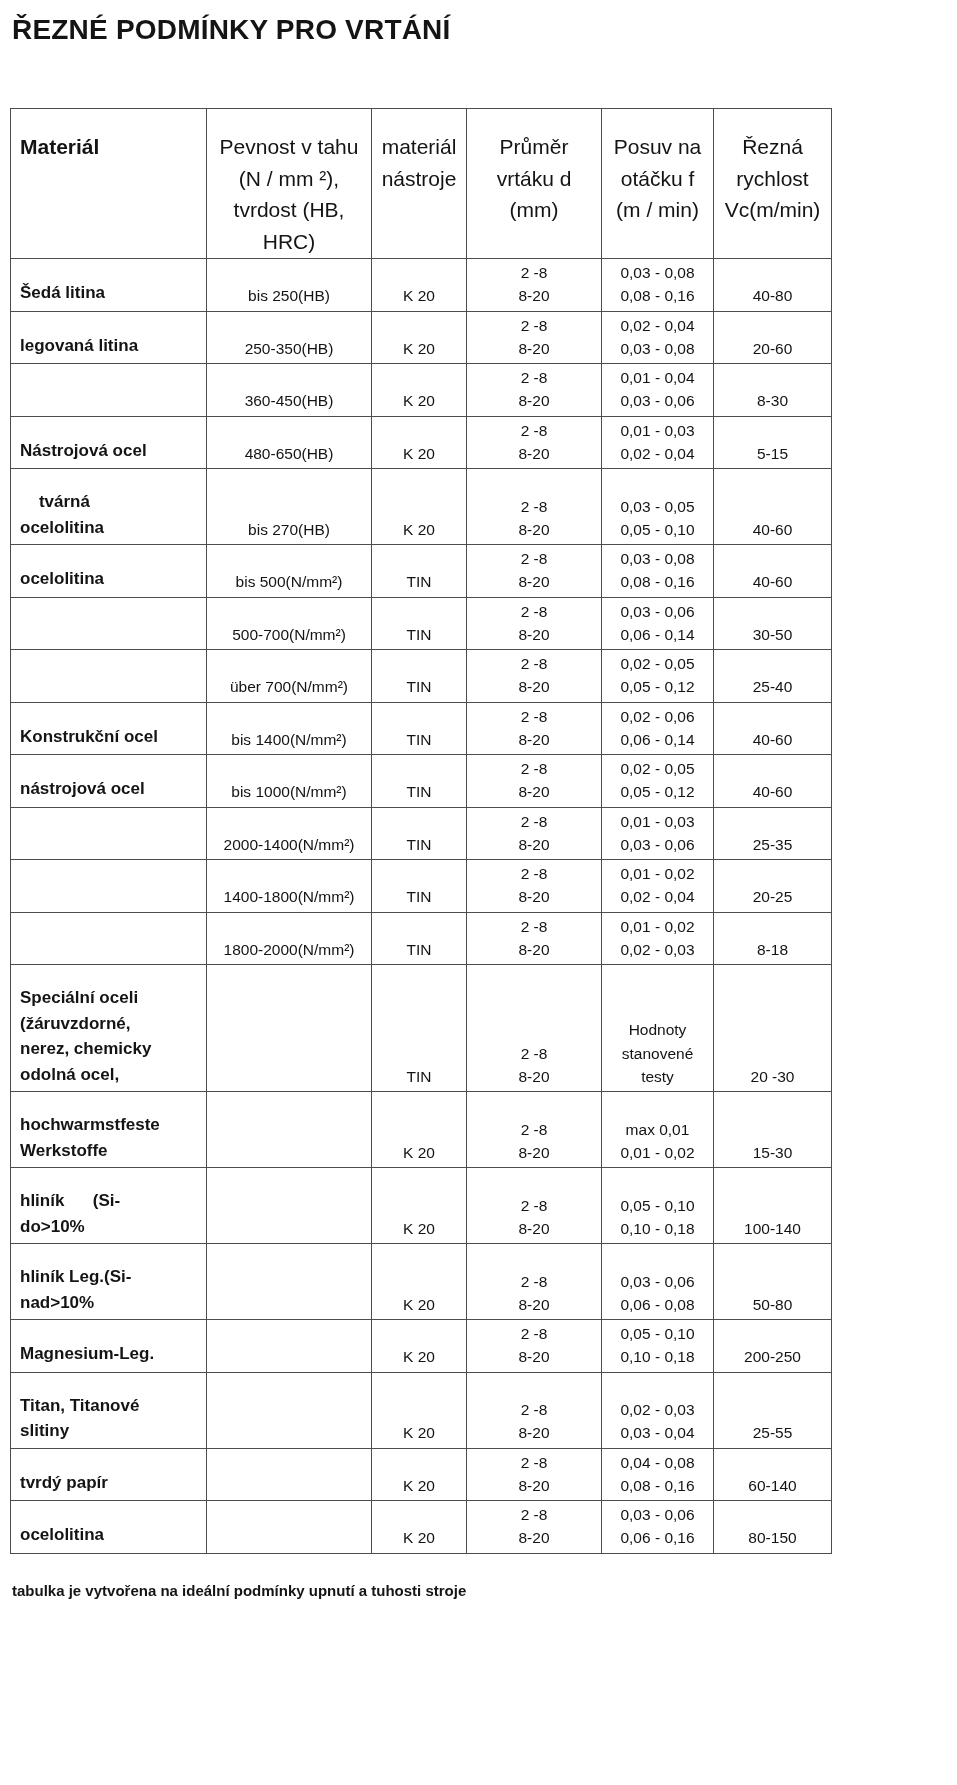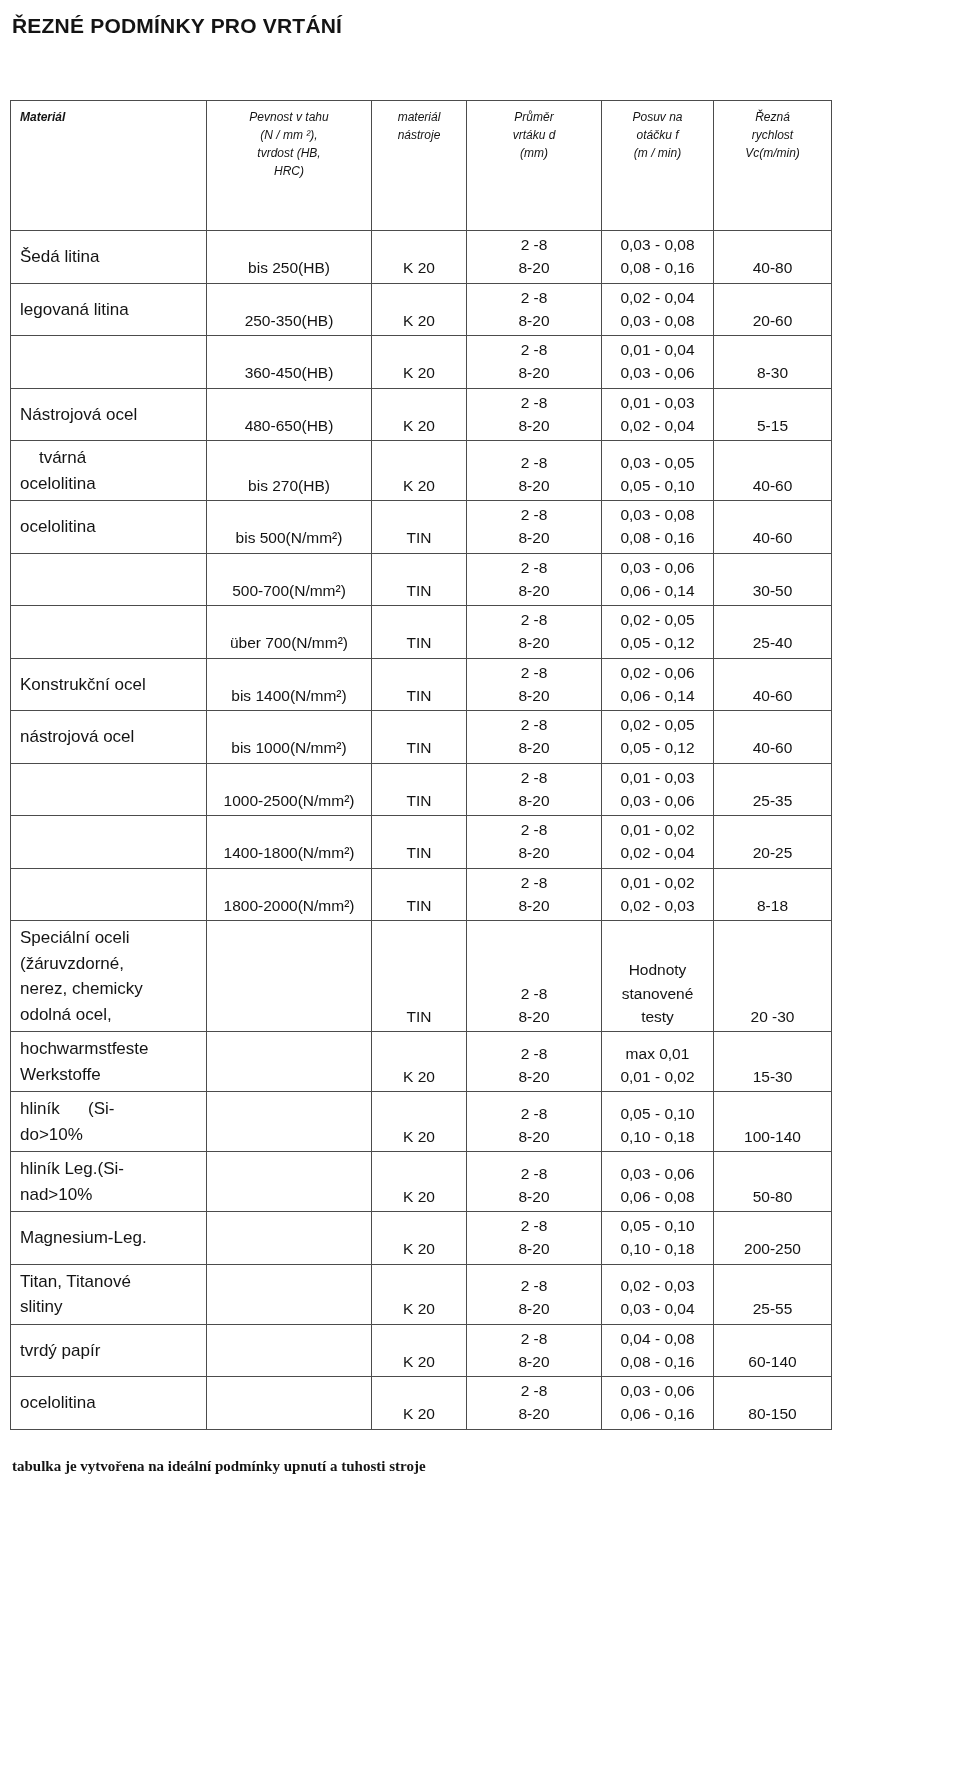--- a/index.html
+++ b/index.html
@@ -9,77 +9,75 @@
     background: #ffffff;
     width: 957px;
     min-height: 1785px;
     font-family: "Liberation Sans", sans-serif;
     color: #141414;
   }
   .page {
     padding: 10px 0 20px 10px;
   }
   .title {
-    font-size: 21px;
+    font-size: 28px;
     font-weight: bold;
     margin: 4px 0 12px 2px;
     letter-spacing: 0.2px;
     white-space: pre;
   }
   table.cond {
     border-collapse: collapse;
     table-layout: fixed;
     width: 821px;
     margin-top: 62px;
   }
   table.cond th,
   table.cond td {
     border: 1px solid #4c4c4c;
   }
   thead th {
     vertical-align: top;
     height: 130px;
-    font-size: 12px;
+    font-size: 21px;
     font-weight: normal;
     text-align: center;
-    padding-top: 7px;
+    padding-top: 22px;
     line-height: 1.5;
     white-space: pre-line;
-    font-style: italic;
   }
   thead th.h-mat {
     text-align: left;
     padding-left: 9px;
     font-weight: bold;
   }
   tbody tr { height: 48px; }
   td.c-mat {
-    font-weight: normal;
+    font-weight: bold;
     font-size: 17px;
     text-align: left;
     vertical-align: middle;
-    padding: 4px 4px 4px 9px;
+    padding: 20px 4px 4px 9px;
     line-height: 1.5;
     white-space: pre-wrap;
   }
   td.c-str, td.c-tool, td.c-dia, td.c-feed, td.c-speed {
     font-size: 15.5px;
     text-align: center;
     vertical-align: bottom;
     padding: 2px 2px 3px 2px;
     line-height: 1.5;
     white-space: pre-line;
   }
   
   td.no-b { border-bottom-style: hidden; }
   .footer-note {
     font-weight: bold;
     font-size: 15px;
     margin: 28px 0 0 2px;
-    font-family: Liberation Serif, serif;
   }
 </style>
 </head>
 <body>
 
 <div class="page">
 
   <h1 class="title">ŘEZNÉ PODMÍNKY PRO VRTÁNÍ</h1>
 
   <table class="cond">
@@ -208,21 +206,21 @@
     <td class="c-str">bis 1000(N/mm²)</td>
     <td class="c-tool">TIN</td>
     <td class="c-dia">2 -8
 8-20</td>
     <td class="c-feed">0,02 - 0,05
 0,05 - 0,12</td>
     <td class="c-speed">40-60</td>
   </tr>
         <tr>
     <td class="c-mat no-b"></td>
-    <td class="c-str">1000-2500(N/mm²)</td>
+    <td class="c-str">2000-1400(N/mm²)</td>
     <td class="c-tool">TIN</td>
     <td class="c-dia">2 -8
 8-20</td>
     <td class="c-feed">0,01 - 0,03
 0,03 - 0,06</td>
     <td class="c-speed">25-35</td>
   </tr>
         <tr>
     <td class="c-mat no-b"></td>
     <td class="c-str">1400-1800(N/mm²)</td>

